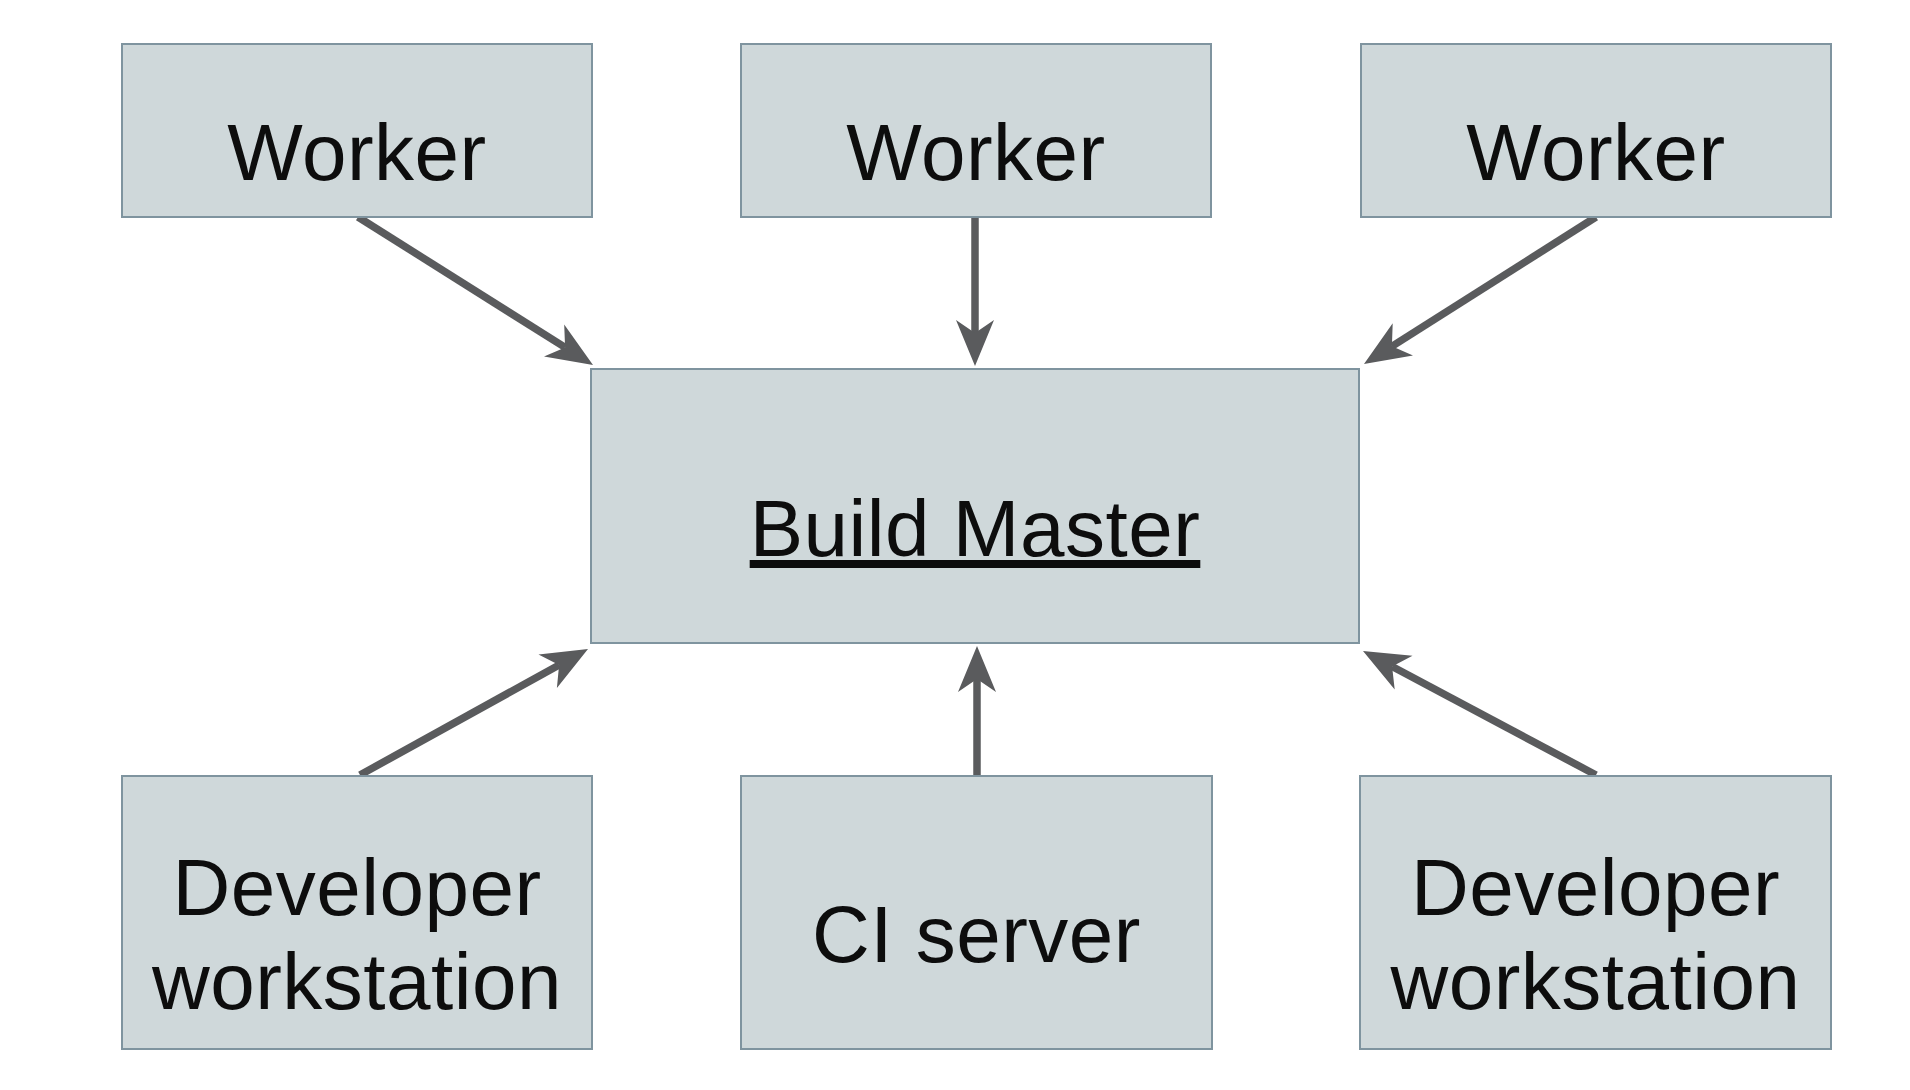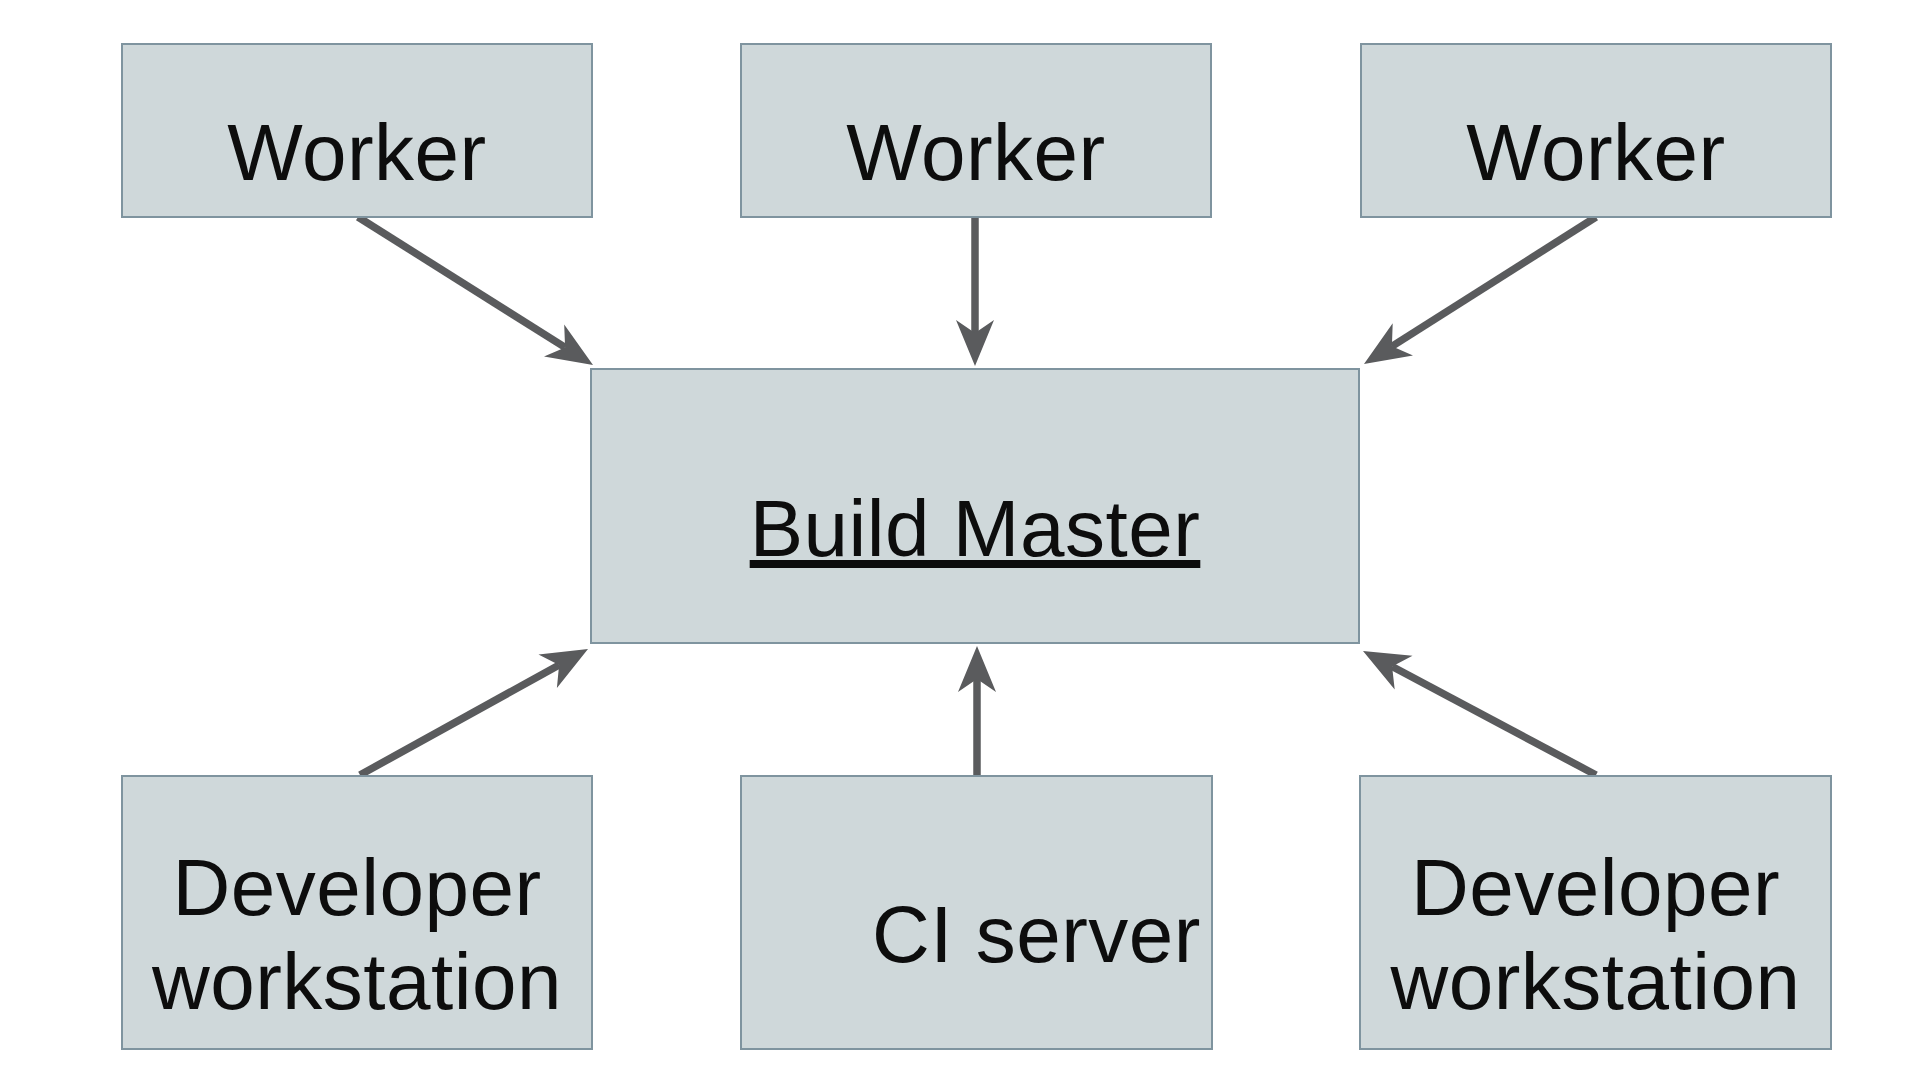--- a/index.html
+++ b/index.html
@@ -70,19 +70,19 @@
     </div>
     <div class="node" style="left: 1360px; top: 43px; width: 472px; height: 175px; background: rgb(207, 216, 218); border: 2.5px solid rgb(127, 148, 159); color: rgb(13, 13, 13);">
       <span>Worker</span>
     </div>
     <div class="node" style="left: 590px; top: 368px; width: 770px; height: 276px; background: rgb(207, 216, 218); border: 2.5px solid rgb(127, 148, 159); color: rgb(13, 13, 13); text-decoration: underline;">
       <span>Build Master</span>
     </div>
     <div class="node" style="left: 121px; top: 775px; width: 472px; height: 275px; background: rgb(207, 216, 218); border: 2.5px solid rgb(127, 148, 159); color: rgb(13, 13, 13);">
       <span>Developer workstation</span>
     </div>
-    <div class="node" style="left: 740px; top: 775px; width: 473px; height: 275px; background: rgb(207, 216, 218); border: 2.5px solid rgb(127, 148, 159); color: rgb(13, 13, 13); justify-content: flex-end;">
+    <div class="node" style="left: 740px; top: 775px; width: 473px; height: 275px; background: rgb(207, 216, 218); border: 2.5px solid rgb(127, 148, 159); color: rgb(13, 13, 13);">
       <span>CI server</span>
     </div>
     <div class="node" style="left: 1359px; top: 775px; width: 473px; height: 275px; background: rgb(207, 216, 218); border: 2.5px solid rgb(127, 148, 159); color: rgb(13, 13, 13);">
       <span>Developer workstation</span>
     </div>
   </div>
 
 </body></html>

